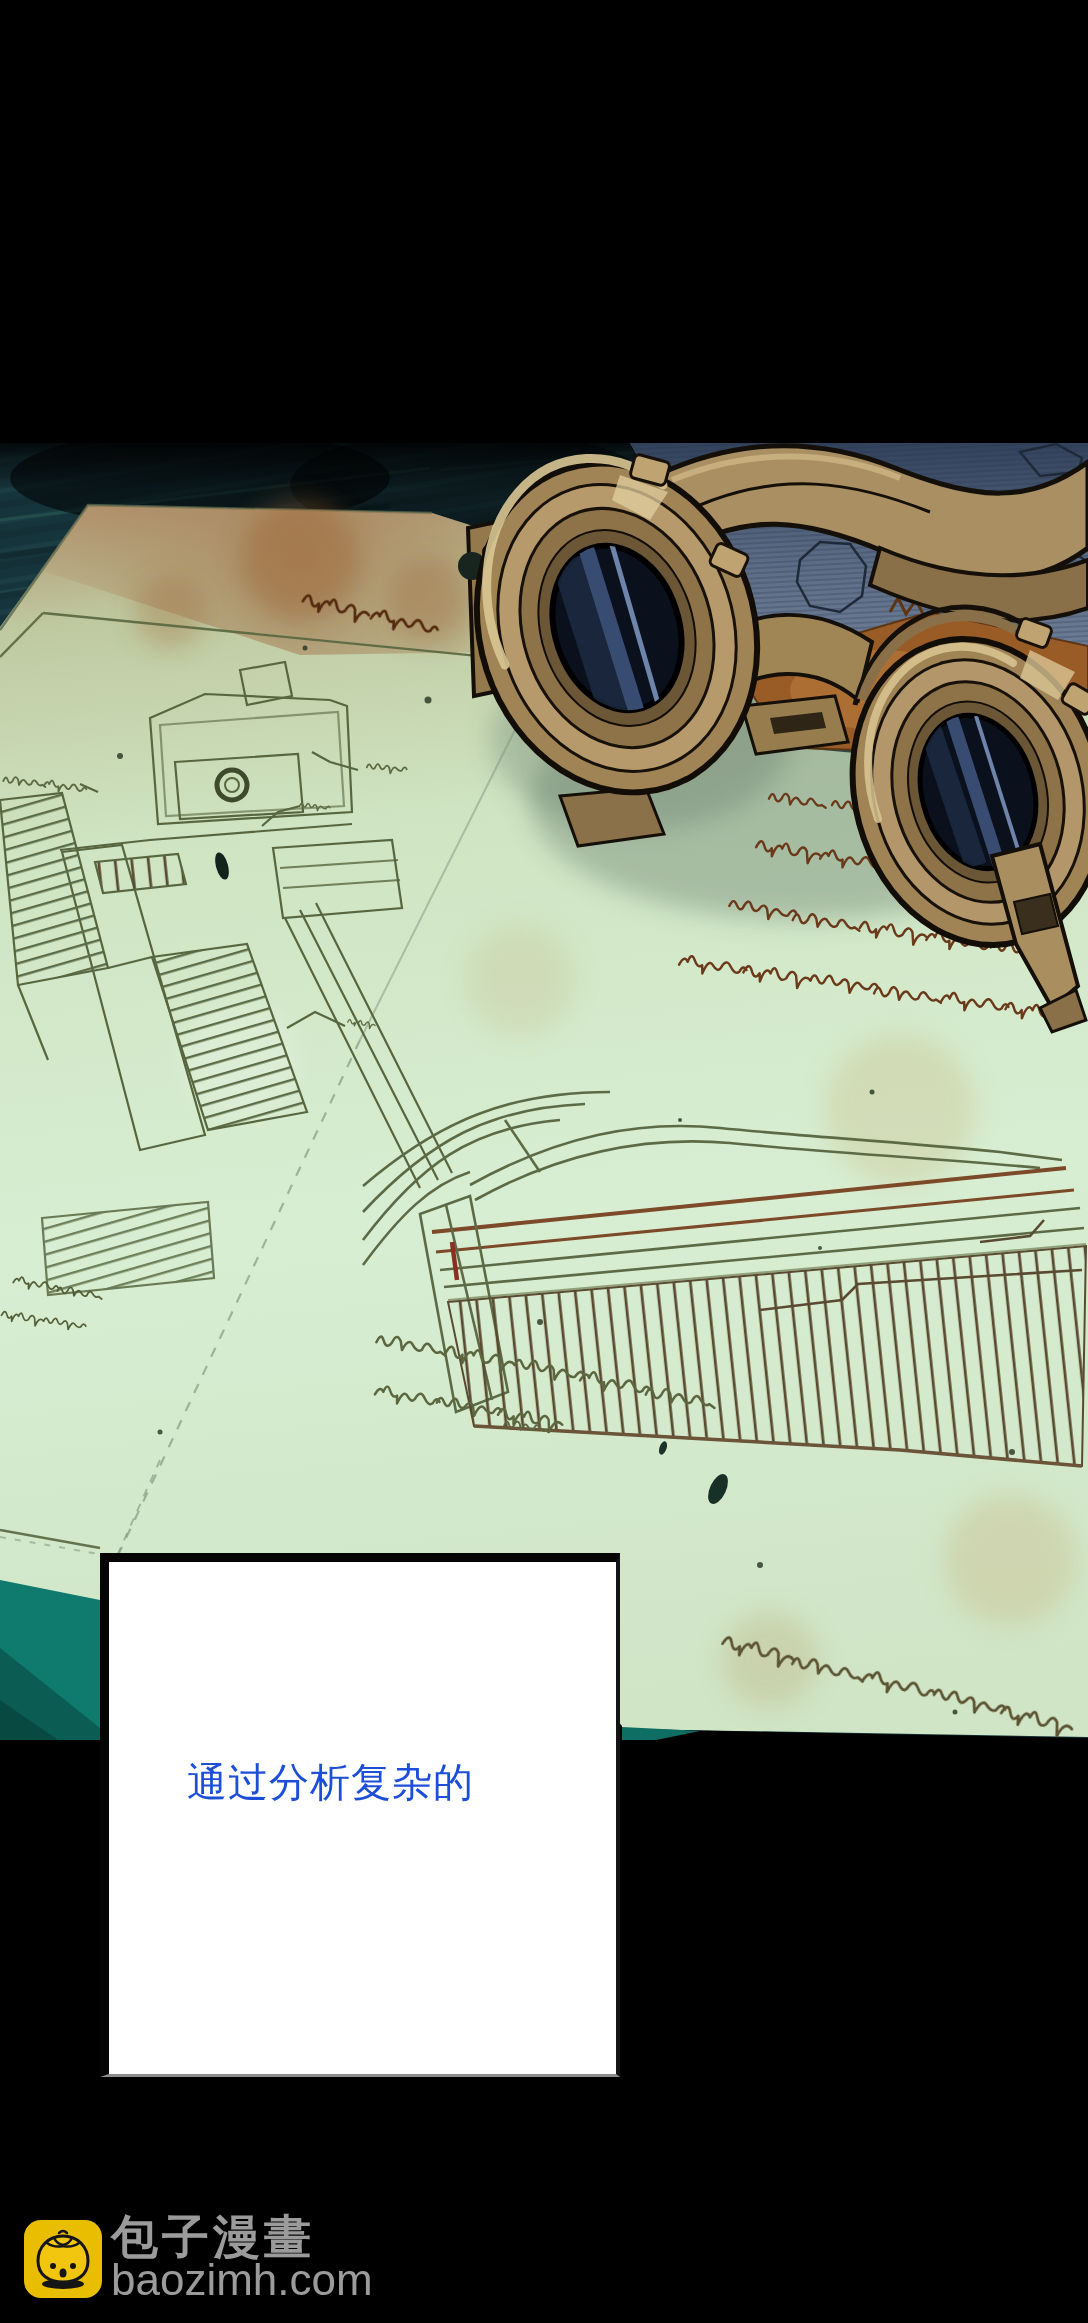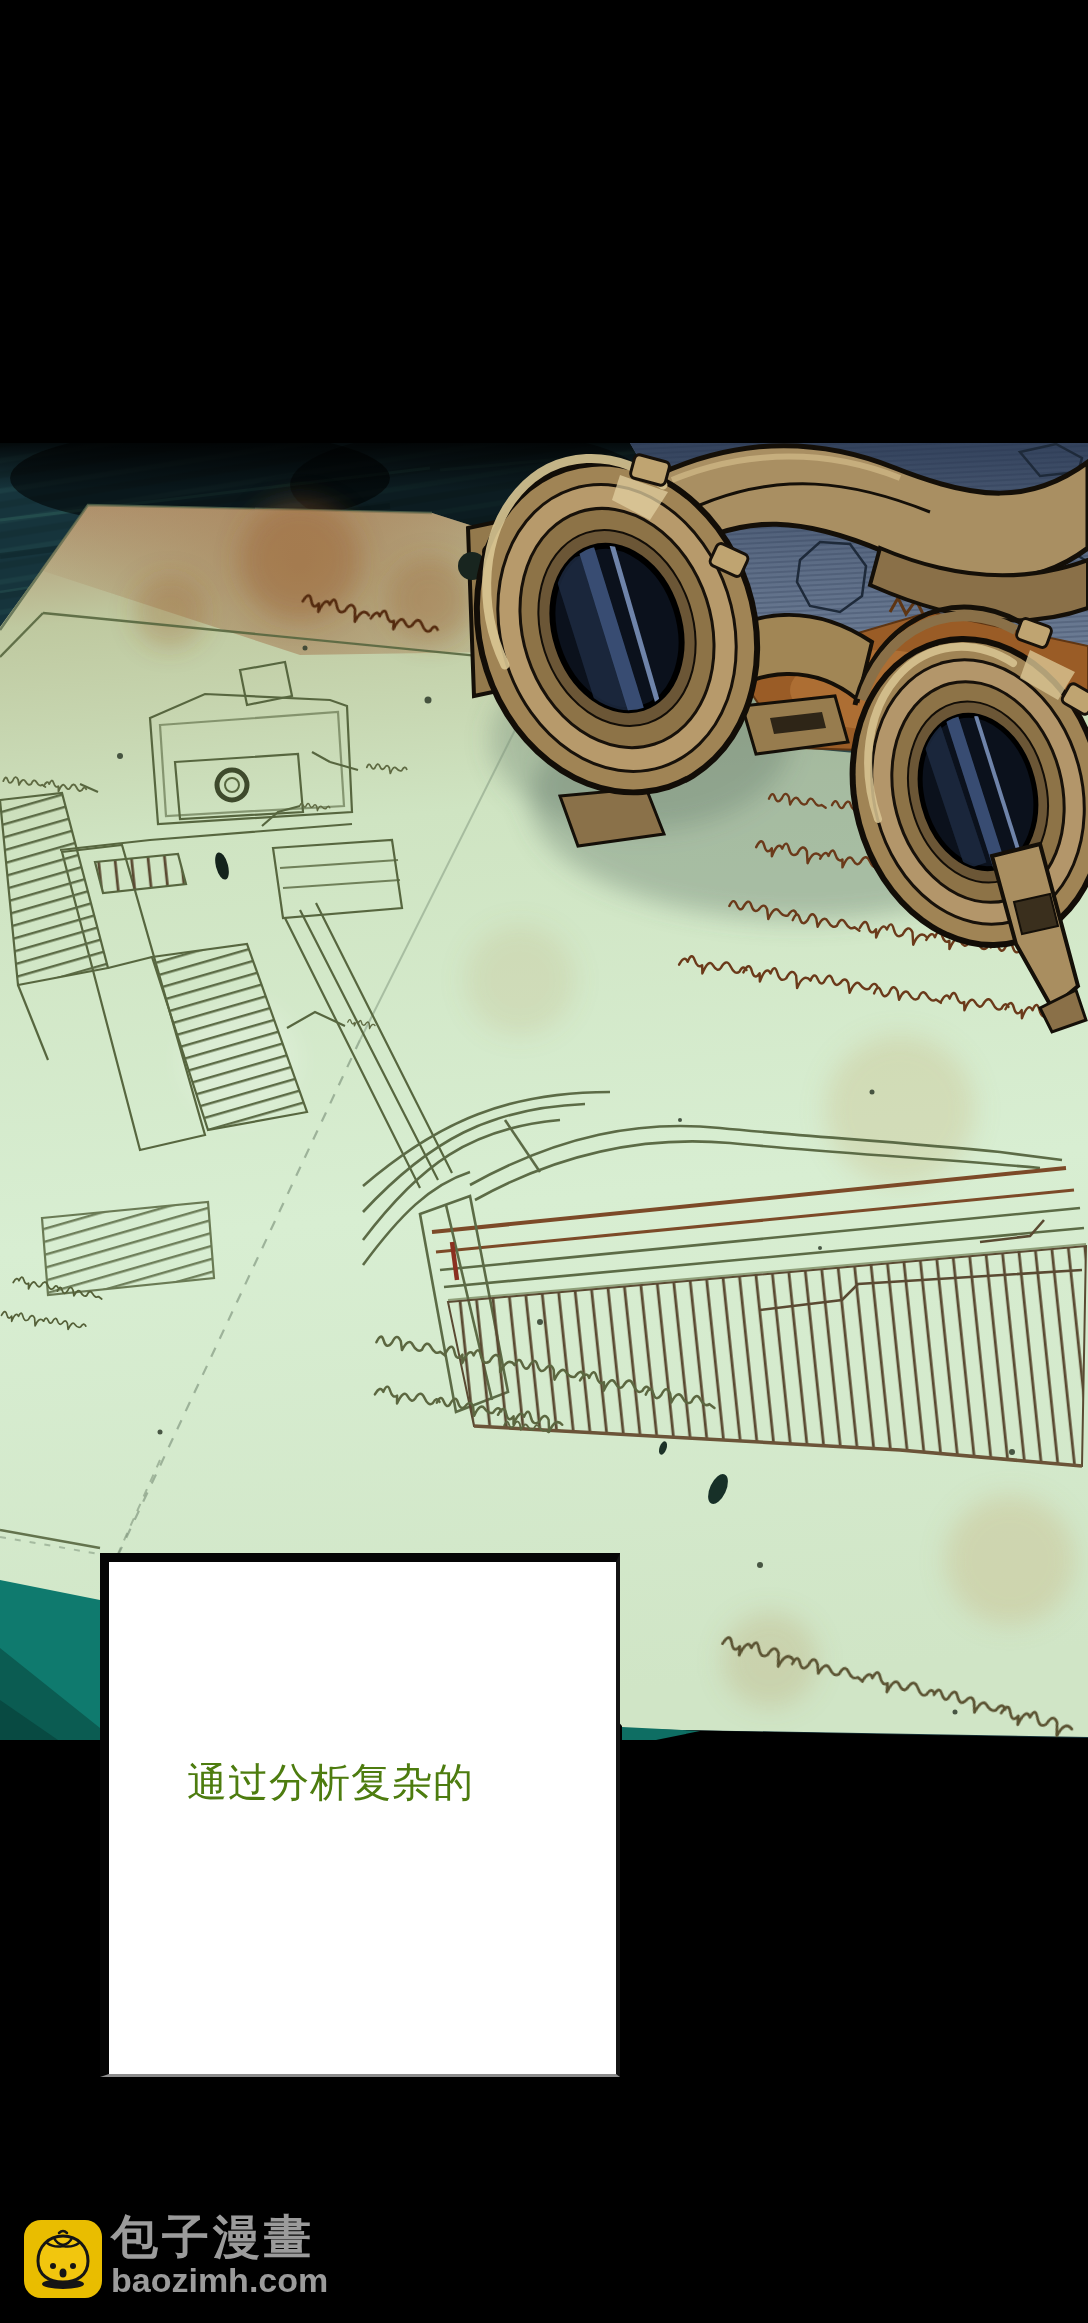--- a/index.html
+++ b/index.html
@@ -3,26 +3,26 @@
 <meta charset="utf-8">
 <style>
   html,body{margin:0;padding:0;background:#000;}
   .page{position:relative;width:1088px;height:2323px;background:#000;overflow:hidden;
         font-family:"Liberation Sans","DejaVu Sans",sans-serif;}
   .artwork{position:absolute;left:0;top:0;}
   .dialogue-box{position:absolute;left:100px;top:1553px;width:507px;height:512px;
         background:#ffffff;border-top:9px solid #050505;border-left:9px solid #050505;
         border-right:4px solid #141414;border-bottom:3px solid #8d8d8d;}
   .dialogue-text{padding:190px 0 0 78px;font-family:"Liberation Serif","DejaVu Serif",serif;
-        font-size:40px;line-height:62px;color:#4d7c0f;letter-spacing:1px;white-space:nowrap;}
+        font-size:40px;line-height:62px;color:#1d4ed8;letter-spacing:1px;white-space:nowrap;}
   .watermark{position:absolute;left:24px;top:2212px;display:flex;align-items:flex-end;}
   .wm-icon{width:78px;height:78px;flex:0 0 auto;}
   .wm-text{margin-left:9px;color:#9b9b9b;}
   .wm-name{font-size:47px;font-weight:700;line-height:50px;letter-spacing:4px;}
-  .wm-url{font-size:34px;font-weight:700;line-height:36px;letter-spacing:0;}
+  .wm-url{font-size:44px;font-weight:400;line-height:36px;letter-spacing:0;}
 </style>
 </head>
 <body>
 
 <div class="page">
 
 <svg class="artwork" width="1088" height="2323" viewBox="0 0 1088 2323" xmlns="http://www.w3.org/2000/svg">
   <defs>
     <clipPath id="sceneClip">
           <rect x="0" y="443" width="1088" height="1297"></rect>

